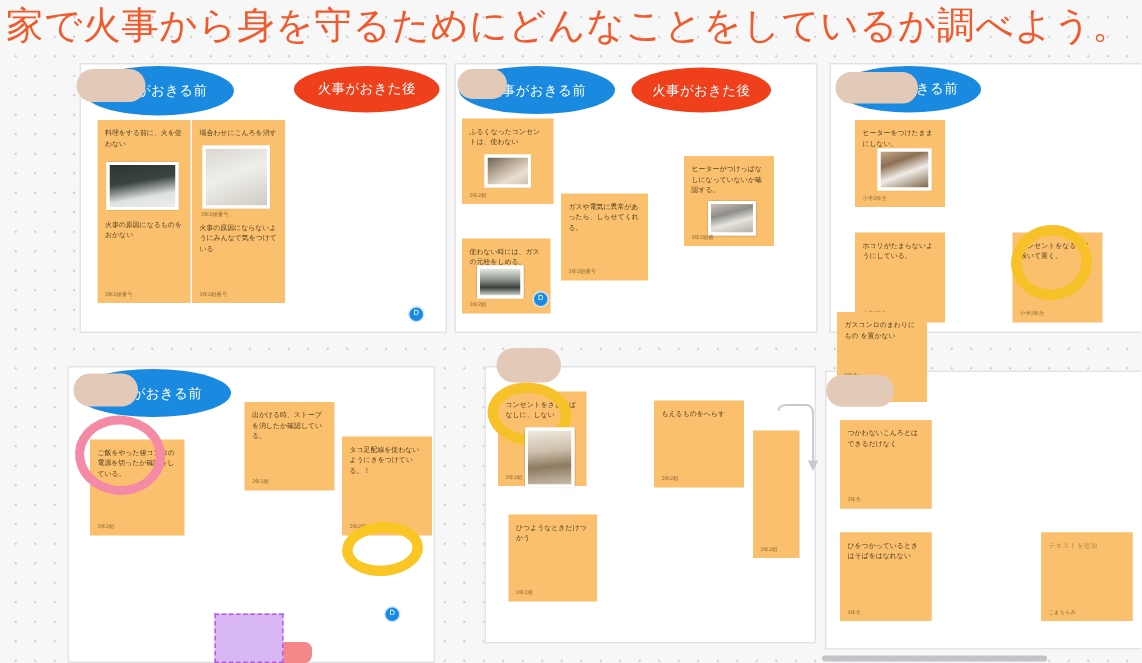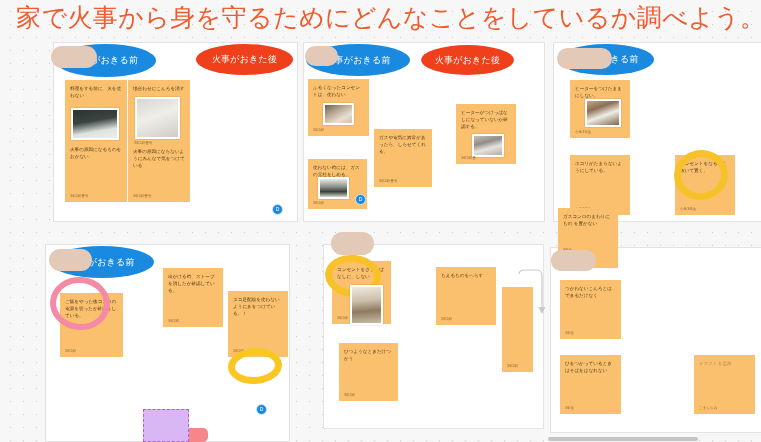--- a/index.html
+++ b/index.html
@@ -18,21 +18,21 @@
     background-size: 13px 13px;
     background-position: 4px 5px;
     overflow: hidden;
   }
   
   #title-bar {
     position: absolute;
     left: 0; top: 0;
     width: 761px; height: 34px;
     display: flex; align-items: center;
-    padding-left: 16px;
+    padding-left: 4px;
     z-index: 30;
   }
   #title-text {
     color: #f05a2d;
     font-size: 25px;
     line-height: 30px;
     letter-spacing: 0.4px;
     white-space: nowrap;
     font-weight: 400;
   }

